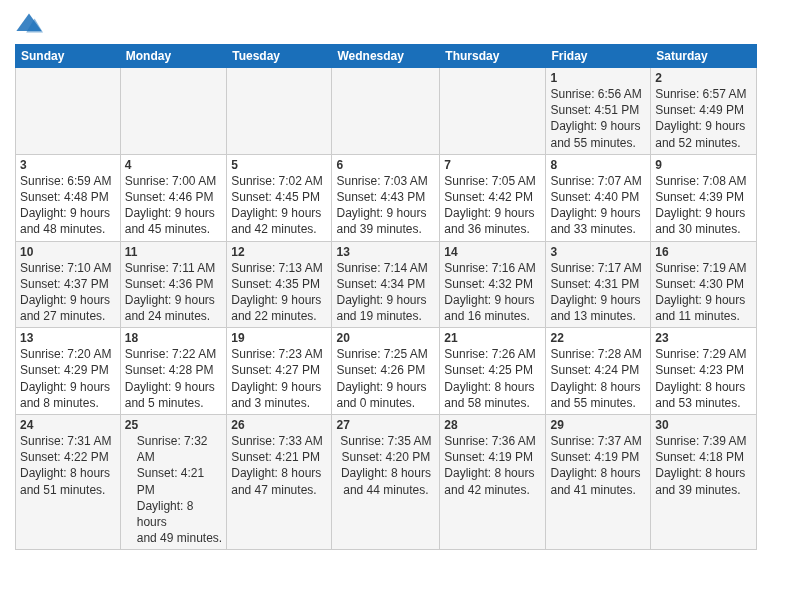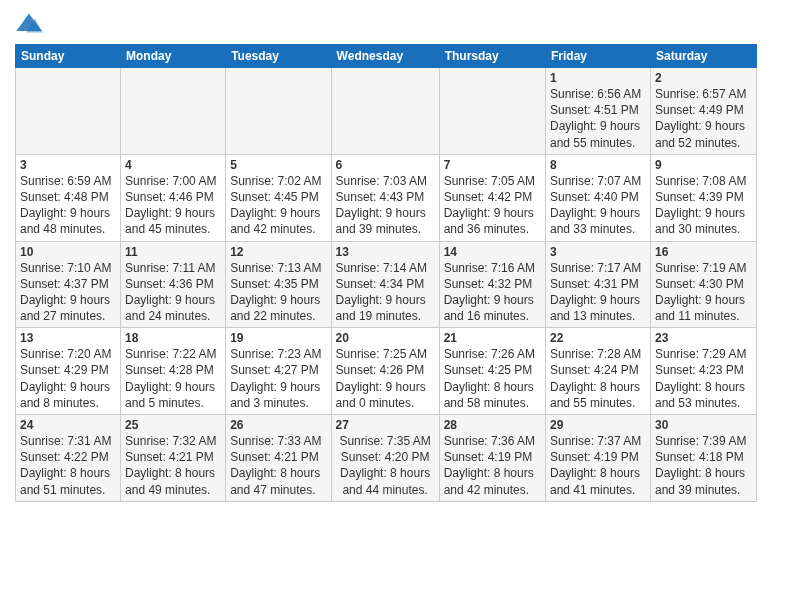--- a/index.html
+++ b/index.html
@@ -316,21 +316,21 @@
         <tr class="row5">
           <td>
             <span class="day-number">24</span>
             <div class="day-info" style="white-space: pre-line;">Sunrise: 7:31 AM
 Sunset: 4:22 PM
 Daylight: 8 hours
 and 51 minutes.</div>
           </td>
           <td>
             <span class="day-number">25</span>
-            <div class="day-info" style="white-space: pre-line;">Sunrise: 7:32 AM
+            <div class="day-info" style="white-space: pre-line; margin-left: 12px;">Sunrise: 7:32 AM
 Sunset: 4:21 PM
 Daylight: 8 hours
 and 49 minutes.</div>
           </td>
           <td>
             <span class="day-number">26</span>
             <div class="day-info" style="white-space: pre-line;">Sunrise: 7:33 AM
 Sunset: 4:21 PM
 Daylight: 8 hours
 and 47 minutes.</div>

